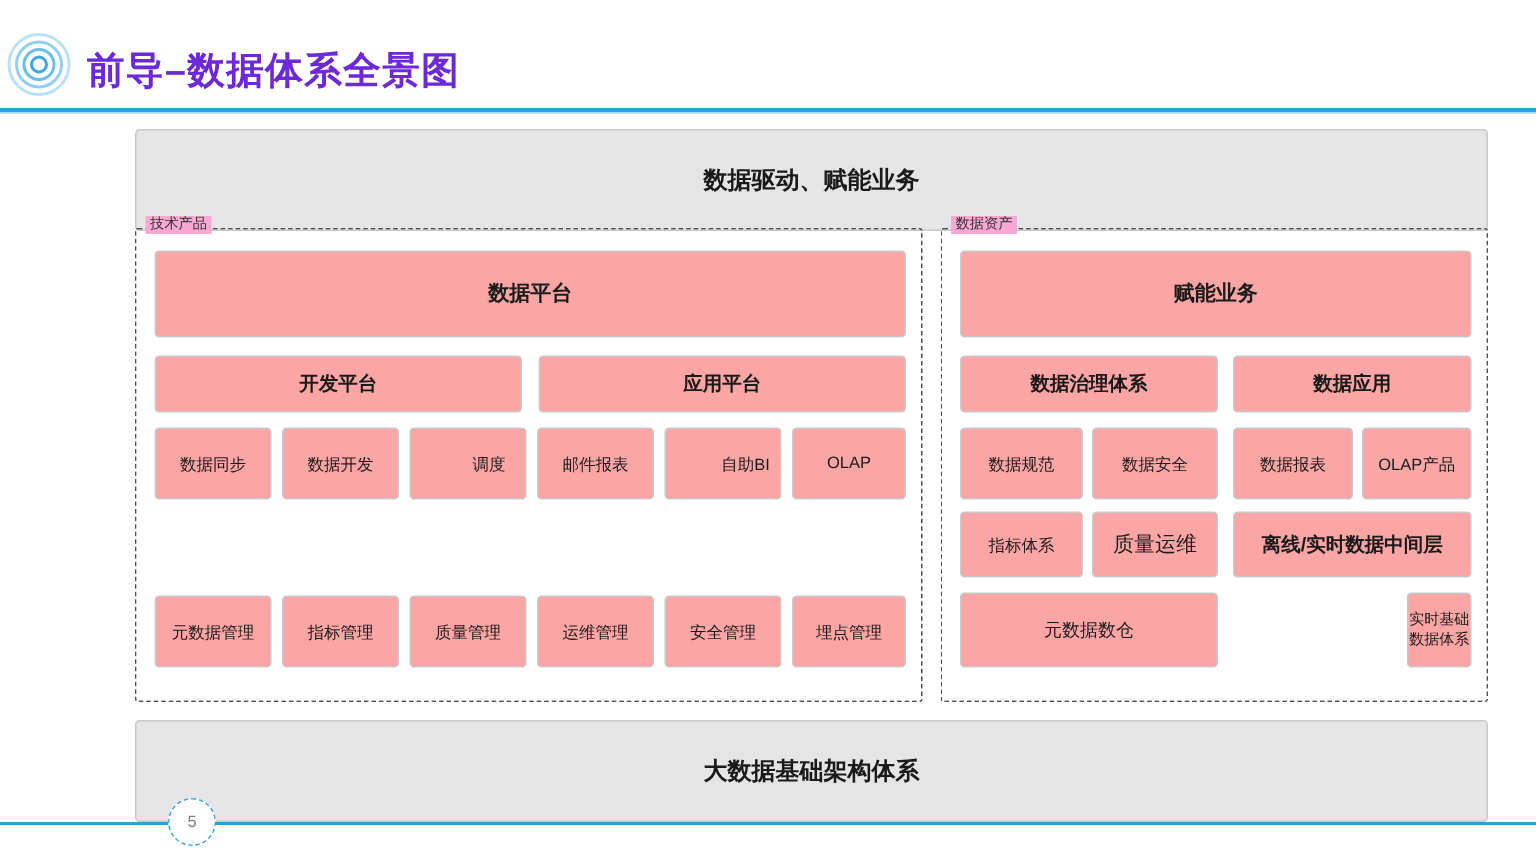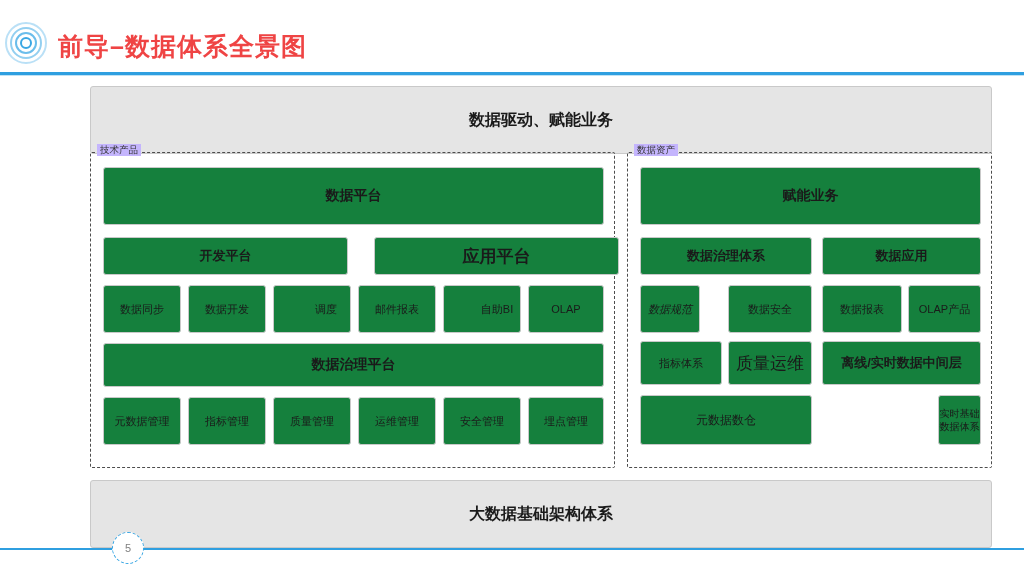--- a/index.html
+++ b/index.html
@@ -16,21 +16,21 @@
     position: relative;
   }
 
   
   .slide-title {
     position: absolute;
     left: 58px;
     top: 30px;
     font-size: 25px;
     font-weight: bold;
-    color: #ef4444;
+    color: #6d28d9;
     letter-spacing: 1px;
   }
   .header-rule {
     position: absolute;
     left: 0;
     top: 72px;
     width: 1024px;
     height: 3px;
     background: #2f9fe0;
   }
@@ -91,21 +91,21 @@
     position: absolute;
     left: 90px;
     top: 86px;
     width: 902px;
     height: 446px;
   }
 
   .box {
     box-sizing: border-box;
     border: 1px solid #c9c9c9;
-    background: #15803d;
+    background: #fca5a5;
     border-radius: 3px;
     display: flex;
     align-items: center;
     justify-content: center;
     text-align: center;
     font-size: 12px;
     color: #1a1a1a;
     position: absolute;
   }
 
@@ -130,58 +130,58 @@
   .group {
     position: absolute;
     box-sizing: border-box;
     border: 1.5px dashed #4d4d4d;
     border-radius: 2px;
   }
   .group-label {
     position: absolute;
     top: -9px;
     left: 6px;
-    background: #c4b5fd;
+    background: #f9a8d4;
     padding: 0 3px;
     font-size: 9.5px;
     color: #333;
     line-height: 12px;
   }
 
   #group-tech { left: 0;   top: 66px; width: 525px; height: 316px; }
   #group-asset{ left: 537px; top: 66px; width: 365px; height: 316px; }
   #tp-platform   { left: 12px; top: 14px;  width: 501px; height: 58px; font-size: 14px; font-weight: bold;}
   #tp-dev        { left: 12px; top: 84px;  width: 245px; height: 38px; font-size: 13px; font-weight: bold;}
-  #tp-app        { left: 283px;top: 84px;  width: 245px; height: 38px; font-size: 17px; font-weight: bold; text-align: right;}
+  #tp-app        { left: 268px;top: 84px;  width: 245px; height: 38px; font-size: 13px; font-weight: bold; text-align: right;}
   .tp-cell       { top: 132px; width: 78px; height: 48px; font-size: 11px; }
   #tp-c0 { left: 12px; }
   #tp-c1 { left: 97px; text-align: right; }
   #tp-c2 { left: 182px; padding-left: 28px; }
   #tp-c3 { left: 267px; }
   #tp-c4 { left: 352px; padding-left: 30px; }
   #tp-c5 { left: 437px; width: 76px; }
   #tp-gov        { left: 12px; top: 190px; width: 501px; height: 44px; font-size: 14px; font-weight: bold;}
   .tp-cell2      { top: 244px; width: 78px; height: 48px; font-size: 11px; }
   #tp-d0 { left: 12px; }
   #tp-d1 { left: 97px; }
   #tp-d2 { left: 182px; }
   #tp-d3 { left: 267px; }
   #tp-d4 { left: 352px; }
   #tp-d5 { left: 437px; width: 76px; }
 
   
   #da-content    { left: 12px; top: 14px;  width: 341px; height: 58px; font-size: 14px; font-weight: bold;}
   #da-gov        { left: 12px; top: 84px;  width: 172px; height: 38px; font-size: 13px; font-weight: bold;}
   #da-app        { left: 194px;top: 84px;  width: 159px; height: 38px; font-size: 13px; font-weight: bold;}
-  #da-c0 { left: 12px;  top: 132px; width: 60px;  height: 48px; font-size: 11px; font-style: italic;}
+  #da-c0 { left: 12px;  top: 132px; width: 82px;  height: 48px; font-size: 11px;}
   #da-c1 { left: 100px; top: 132px; width: 84px;  height: 48px; font-size: 11px;}
   #da-c2 { left: 194px; top: 132px; width: 80px;  height: 48px; font-size: 11px;}
   #da-c3 { left: 280px; top: 132px; width: 73px;  height: 48px; font-size: 11px;}
   #da-d0 { left: 12px;  top: 188px; width: 82px;  height: 44px; font-size: 11px;}
-  #da-d1 { left: 100px; top: 188px; width: 84px;  height: 44px; font-size: 17px;}
+  #da-d1 { left: 100px; top: 188px; width: 84px;  height: 44px; font-size: 14px;}
   #da-d2 { left: 194px; top: 188px; width: 159px; height: 44px; font-size: 13px; font-weight: bold;}
   #da-meta { left: 12px; top: 242px; width: 172px; height: 50px; font-size: 12px;}
   #da-e0 { left: 194px; top: 242px; width: 54px; height: 50px; font-size: 10px; line-height: 13px;}
   #da-e1 { left: 252px; top: 242px; width: 54px; height: 50px; font-size: 10px; line-height: 13px;}
   #da-e2 { left: 310px; top: 242px; width: 43px; height: 50px; font-size: 10px; line-height: 13px;}
 </style>
 </head>
 <body>
 
 <div class="spiral">
@@ -205,21 +205,20 @@
     <div class="box" id="tp-dev">开发平台</div>
     <div class="box" id="tp-app">应用平台</div>
 
     <div class="box tp-cell" id="tp-c0">数据同步</div>
     <div class="box tp-cell" id="tp-c1">数据开发</div>
     <div class="box tp-cell" id="tp-c2">调度</div>
     <div class="box tp-cell" id="tp-c3">邮件报表</div>
     <div class="box tp-cell" id="tp-c4">自助BI</div>
     <div class="box tp-cell" id="tp-c5">OLAP</div>
 
-    <div class="box" id="tp-gov">数据治理平台</div>
 
     <div class="box tp-cell2" id="tp-d0">元数据管理</div>
     <div class="box tp-cell2" id="tp-d1">指标管理</div>
     <div class="box tp-cell2" id="tp-d2">质量管理</div>
     <div class="box tp-cell2" id="tp-d3">运维管理</div>
     <div class="box tp-cell2" id="tp-d4">安全管理</div>
     <div class="box tp-cell2" id="tp-d5">埋点管理</div>
   </div>
 
   <div class="group" id="group-asset">

